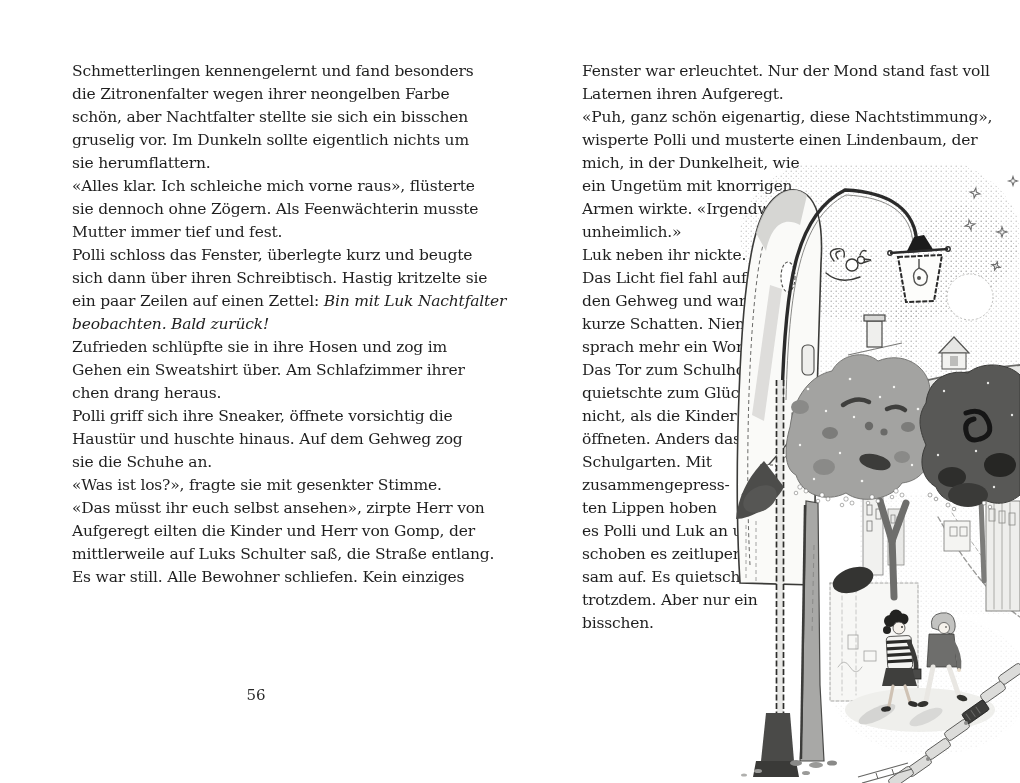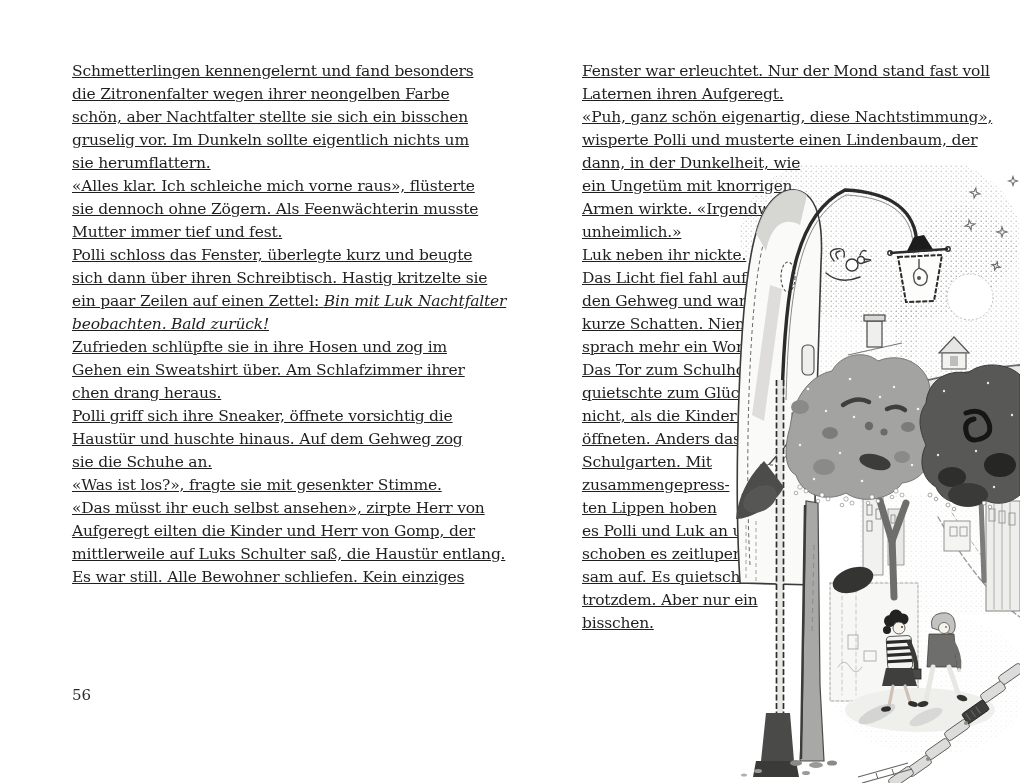--- a/index.html
+++ b/index.html
@@ -3,23 +3,23 @@
 <meta charset="utf-8">
 <style>
   html,body{margin:0;padding:0;}
   body{
     width:1020px;height:783px;position:relative;background:#ffffff;overflow:hidden;
     font-family:"DejaVu Serif","Liberation Serif",serif;color:#1f1f1f;
   }
   .page-text{position:absolute;top:60px;font-size:15.5px;line-height:23px;letter-spacing:-0.2px;white-space:nowrap;}
   .page-text.left{left:72px;}
   .page-text.right{left:582px;}
-  .tline{height:23px;text-decoration:underline;}
+  .tline{height:23px;}
   .italic{font-style:italic;margin-top:43px;}
-  .pagenum{position:absolute;top:686px;left:72px;width:368px;font-size:15px;color:#2a2a2a;}
+  .pagenum{position:absolute;top:686px;left:72px;width:368px;text-align:center;font-size:15px;color:#2a2a2a;}
   svg.illus{position:absolute;left:730px;top:165px;}
 </style>
 </head>
 <body>
 
 <div class="page-text left">
     <div class="tline"><span>Schmetterlingen kennengelernt und fand besonders</span></div>
     <div class="tline"><span>die Zitronenfalter wegen ihrer neongelben Farbe</span></div>
     <div class="tline"><span>schön, aber Nachtfalter stellte sie sich ein bisschen</span></div>
     <div class="tline"><span>gruselig vor. Im Dunkeln sollte eigentlich nichts um</span></div>
@@ -33,30 +33,30 @@
     <div class="tline"><span class="italic">beobachten. Bald zurück!</span></div>
     <div class="tline"><span>Zufrieden schlüpfte sie in ihre Hosen und zog im</span></div>
     <div class="tline"><span>Gehen ein Sweatshirt über. Am Schlafzimmer ihrer</span></div>
     <div class="tline"><span>chen drang heraus.</span></div>
     <div class="tline"><span>Polli griff sich ihre Sneaker, öffnete vorsichtig die</span></div>
     <div class="tline"><span>Haustür und huschte hinaus. Auf dem Gehweg zog</span></div>
     <div class="tline"><span>sie die Schuhe an.</span></div>
     <div class="tline"><span>«Was ist los?», fragte sie mit gesenkter Stimme.</span></div>
     <div class="tline"><span>«Das müsst ihr euch selbst ansehen», zirpte Herr von</span></div>
     <div class="tline"><span>Aufgeregt eilten die Kinder und Herr von Gomp, der</span></div>
-    <div class="tline"><span>mittlerweile auf Luks Schulter saß, die Haustür entlang.</span></div>
+    <div class="tline"><span>mittlerweile auf Luks Schulter saß, die Straße entlang.</span></div>
     <div class="tline"><span>Es war still. Alle Bewohner schliefen. Kein einziges</span></div>
   </div>
 <div class="pagenum">56</div>
 <div class="page-text right">
     <div class="tline"><span>Fenster war erleuchtet. Nur der Mond stand fast voll</span></div>
     <div class="tline"><span>Laternen ihren Aufgeregt.</span></div>
     <div class="tline"><span>«Puh, ganz schön eigenartig, diese Nachtstimmung»,</span></div>
     <div class="tline"><span>wisperte Polli und musterte einen Lindenbaum, der</span></div>
-    <div class="tline"><span>dann, in der Dunkelheit, wie</span></div>
+    <div class="tline"><span>mich, in der Dunkelheit, wie</span></div>
     <div class="tline"><span>ein Ungetüm mit knorrigen</span></div>
     <div class="tline"><span>Armen wirkte. «Irgendwie</span></div>
     <div class="tline"><span>unheimlich.»</span></div>
     <div class="tline"><span>Luk neben ihr nickte.</span></div>
     <div class="tline"><span>Das Licht fiel fahl auf</span></div>
     <div class="tline"><span>den Gehweg und warf</span></div>
     <div class="tline"><span>kurze Schatten. Niemand</span></div>
     <div class="tline"><span>sprach mehr ein Wort.</span></div>
     <div class="tline"><span>Das Tor zum Schulhof</span></div>
     <div class="tline"><span>quietschte zum Glück</span></div>

